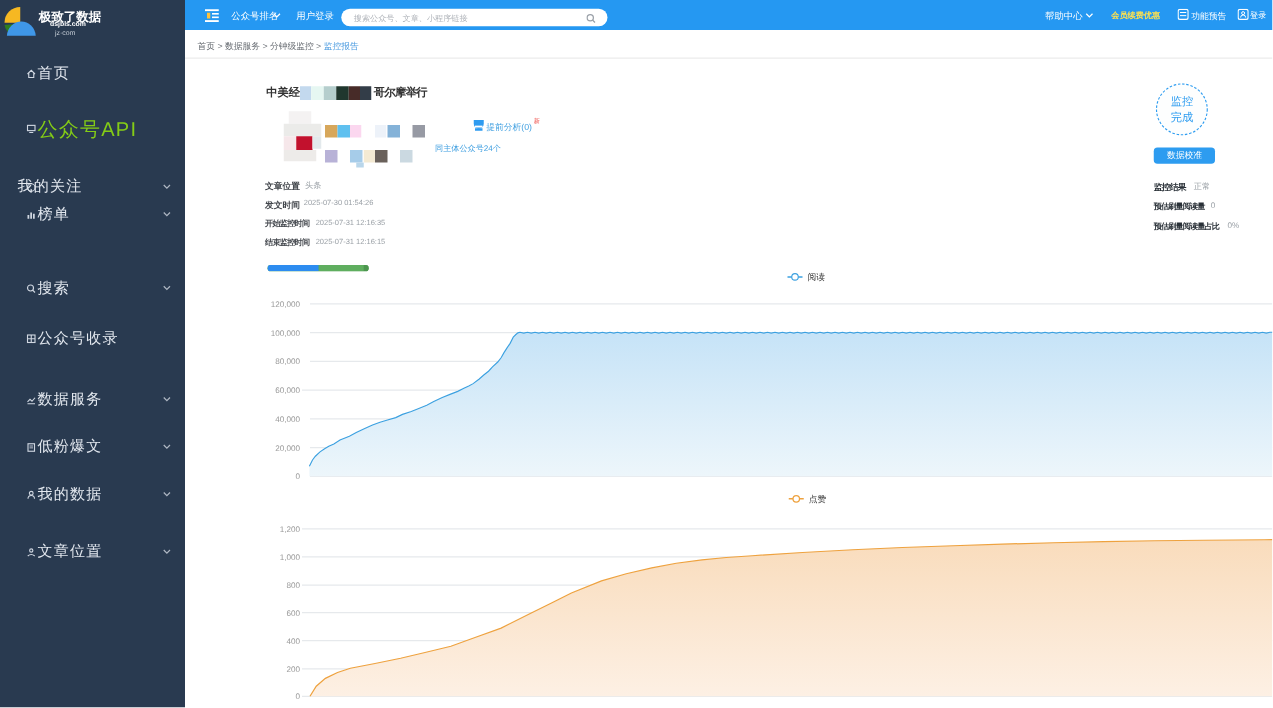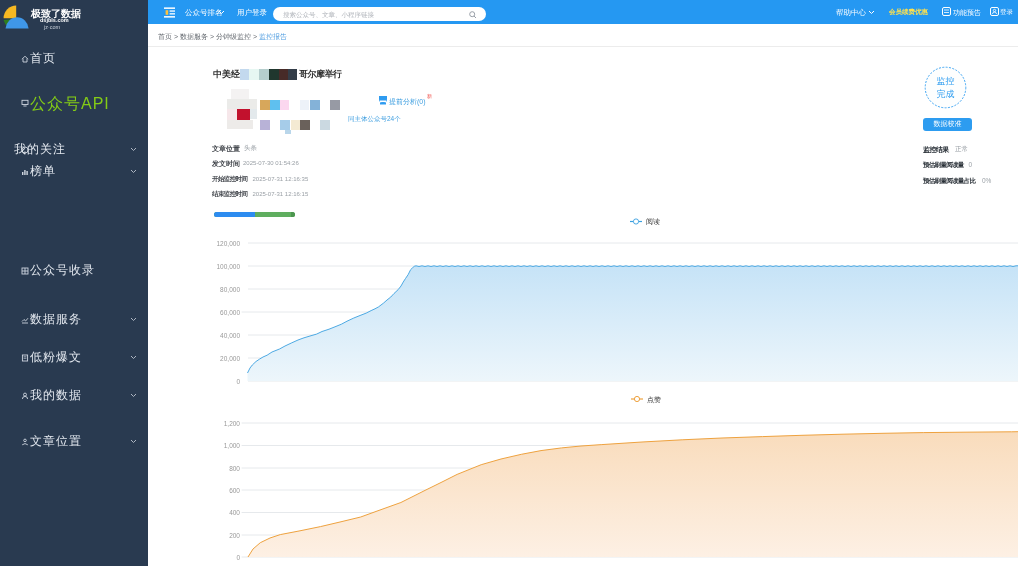--- a/index.html
+++ b/index.html
@@ -40,20 +40,30 @@
           <path d="M1 1 L3.5 3.5 L6 1" fill="none" stroke="#aeb6c2" stroke-width="1"></path>
         </svg>
       </div>
 <div style="position:absolute;left:0;top:161px;width:148px;height:20px;">
 <svg style="position:absolute;left:21px;top:6.5px" width="8" height="8">
           <rect x="1" y="4" width="1.4" height="3" fill="#cfd6e0"></rect>
           <rect x="3.2" y="2" width="1.4" height="5" fill="#cfd6e0"></rect>
           <rect x="5.4" y="3" width="1.4" height="4" fill="#cfd6e0"></rect>
         </svg>
 <span style="position:absolute;left:30px;top:1.5px;font-size:12px;color:#e3e8ef;letter-spacing:1px;">榜单</span>
+        <svg style="position:absolute;left:130px;top:8px" width="7" height="5">
+          <path d="M1 1 L3.5 3.5 L6 1" fill="none" stroke="#aeb6c2" stroke-width="1"></path>
+        </svg>
+      </div>
+<div style="position:absolute;left:0;top:220px;width:148px;height:20px;">
+<svg style="position:absolute;left:21px;top:6.5px" width="8" height="8">
+          <circle cx="3.4" cy="3.4" r="2.4" fill="none" stroke="#cfd6e0" stroke-width="0.9"></circle>
+          <line x1="5.2" y1="5.2" x2="7" y2="7" stroke="#cfd6e0" stroke-width="0.9"></line>
+        </svg>
+<span style="position:absolute;left:30px;top:1.5px;font-size:12px;color:#e3e8ef;letter-spacing:1px;">搜索</span>
         <svg style="position:absolute;left:130px;top:8px" width="7" height="5">
           <path d="M1 1 L3.5 3.5 L6 1" fill="none" stroke="#aeb6c2" stroke-width="1"></path>
         </svg>
       </div>
 <div style="position:absolute;left:0;top:260px;width:148px;height:20px;">
 <svg style="position:absolute;left:21px;top:6.5px" width="8" height="8">
           <rect x="1" y="1" width="6" height="6" fill="none" stroke="#cfd6e0" stroke-width="0.9"></rect>
           <line x1="1" y1="4" x2="7" y2="4" stroke="#cfd6e0" stroke-width="0.9"></line>
           <line x1="4" y1="1" x2="4" y2="7" stroke="#cfd6e0" stroke-width="0.9"></line>
         </svg>

